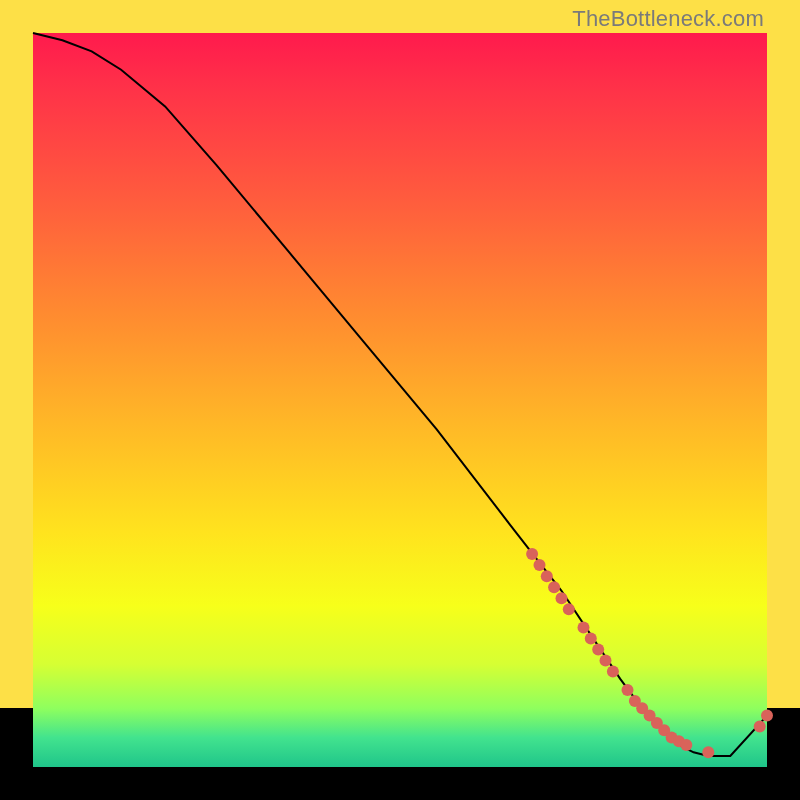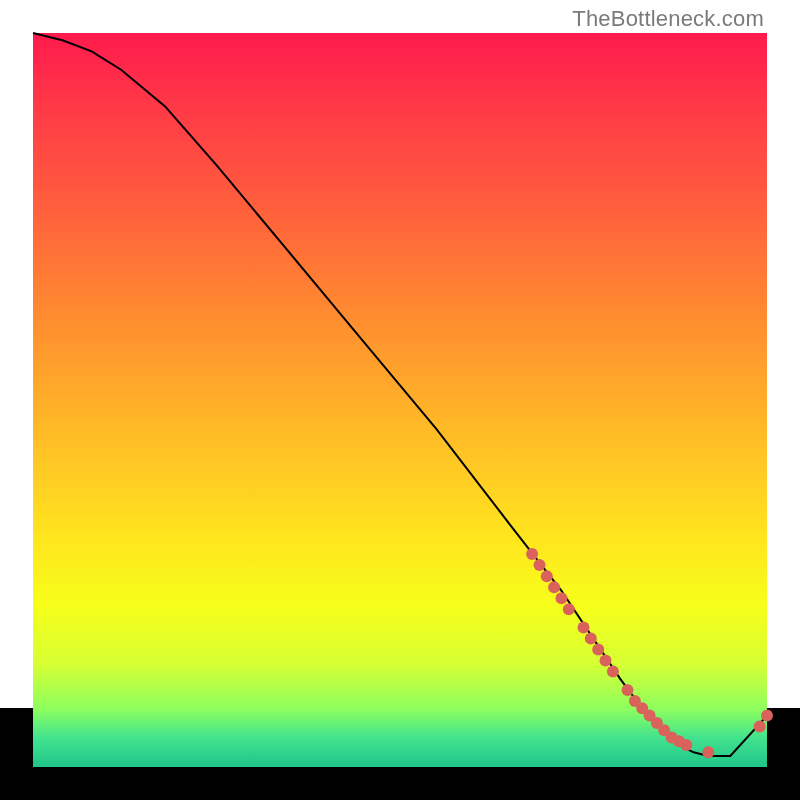--- a/index.html
+++ b/index.html
@@ -8,21 +8,21 @@
     width: 800px;
     height: 800px;
     background: #000;
     overflow: hidden;
     font-family: Arial, Helvetica, sans-serif;
   }
   .frame {
     position: relative;
     width: 800px;
     height: 708px;
-    background: #ffffff;
+    background: #fde047;
   }
   .plot {
     position: absolute;
     left: 33px;
     top: 33px;
     width: 734px;
     height: 734px;
     
     background: linear-gradient(
       to bottom,

